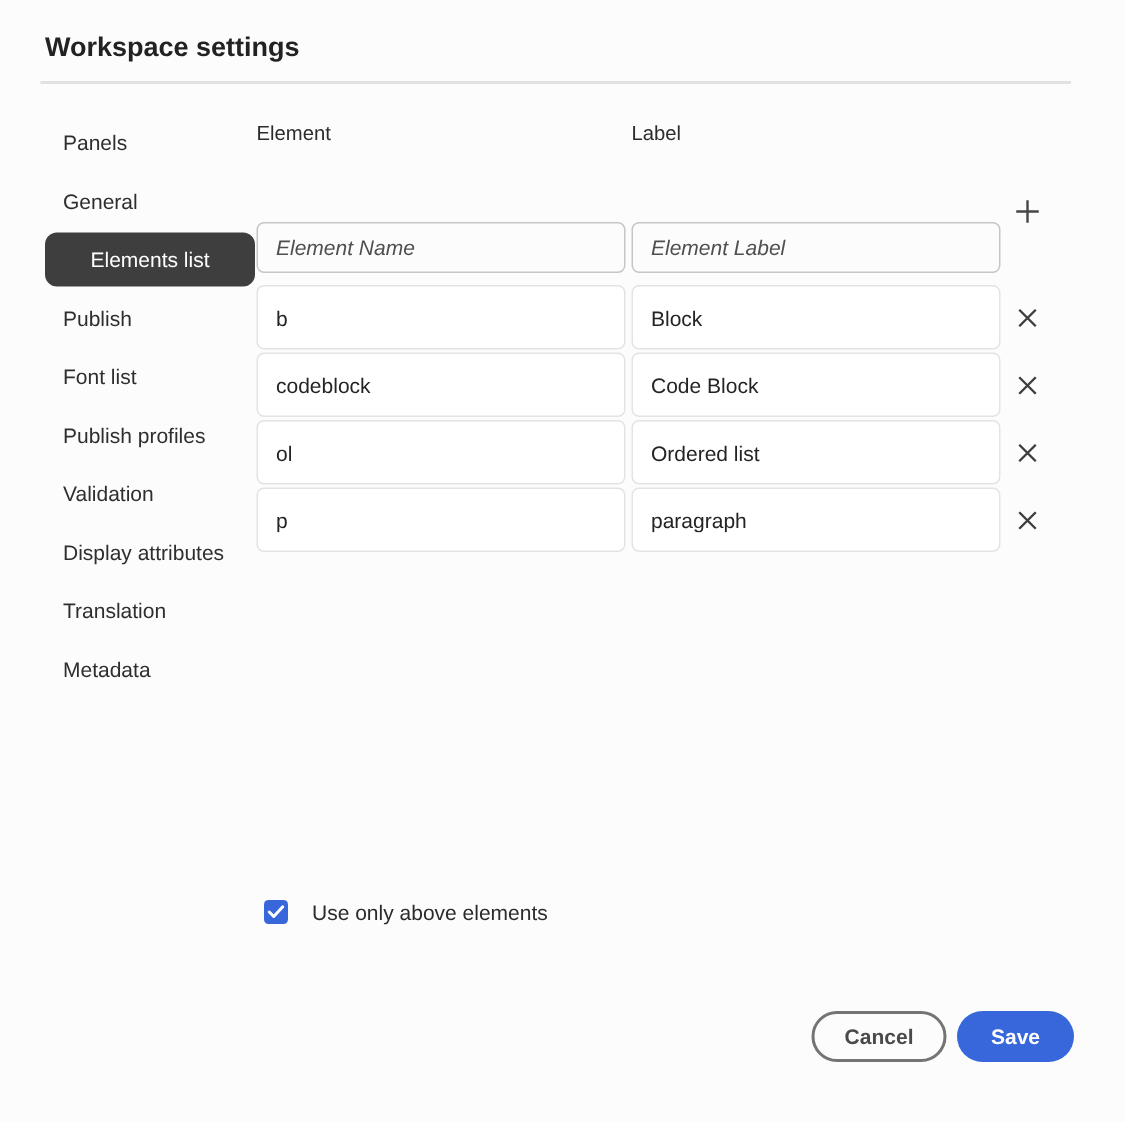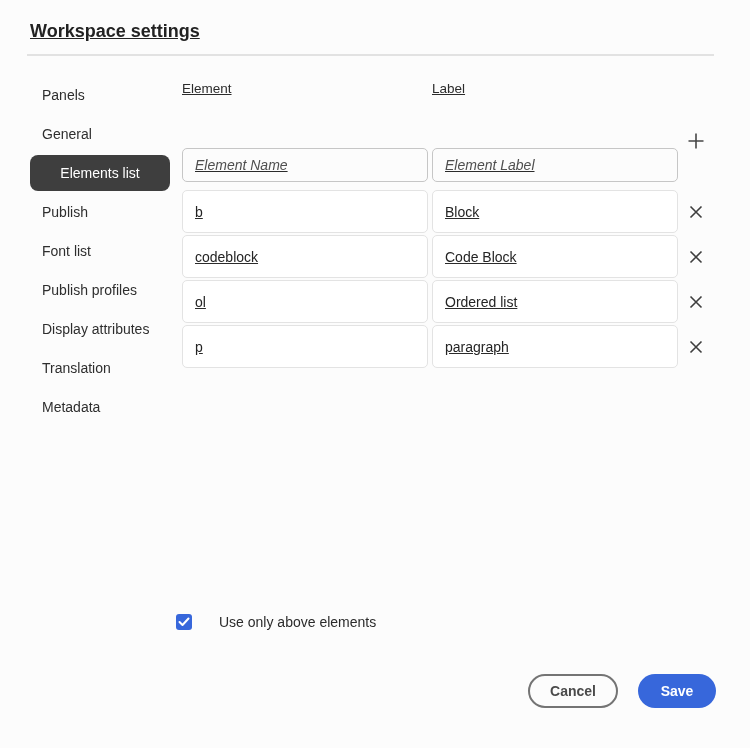--- a/index.html
+++ b/index.html
@@ -7,41 +7,41 @@
     width: 750px; height: 748px;
     font-family: "Liberation Sans", sans-serif;
     background: #fcfcfc;
     color: #2b2b2b;
     overflow: hidden;
   }
   .dialog { position: relative; width: 750px; height: 748px; background: #fcfcfc; }
 
   .dialog-title {
     position: absolute; left: 30px; top: 21px; margin: 0;
-    font-size: 18px; font-weight: 700; color: #222; text-decoration: underline;
+    font-size: 18px; font-weight: 700; color: #222;
   }
   .divider {
     position: absolute; left: 27px; right: 36px; top: 54px;
     height: 2px; background: #e2e2e2;
   }
 
   
   .sidebar { position: absolute; left: 30px; top: 77px; width: 140px; }
   .side-item {
     box-sizing: border-box;
     height: 36px; line-height: 36px;
     padding: 0 12px; margin-bottom: 3px;
     border-radius: 8px;
     font-size: 14px; color: #2e2e2e;
     white-space: nowrap; cursor: pointer;
   }
   .side-item.selected { background: #3e3e3e; color: #ffffff; text-align: center; }
 
   
-  .content { position: absolute; left: 182px; top: 81px; width: 534px; text-decoration: underline; }
+  .content { position: absolute; left: 171px; top: 81px; width: 534px; }
   .grid {
     display: grid;
     grid-template-columns: 246px 246px 28px;
     column-gap: 4px;
     align-items: center;
   }
   .headers { margin-bottom: 3px; }
   .headers span { font-size: 13.5px; color: #2c2c2c; line-height: 16px; }
 
   input { font-family: "Liberation Sans", sans-serif; outline: none; }
@@ -64,33 +64,33 @@
 
   .icon-btn {
     background: none; border: none; padding: 0;
     width: 28px; height: 28px;
     display: flex; align-items: center; justify-content: center;
     cursor: pointer;
   }
 
   
   .checkbox-row {
-    position: absolute; left: 176px; top: 614px;
-    display: flex; align-items: center; gap: 27px;
+    position: absolute; left: 176px; top: 600px;
+    display: flex; align-items: center; gap: 16px;
     font-size: 14px; color: #2b2b2b; cursor: pointer;
   }
   .checkbox {
     width: 16px; height: 16px; border-radius: 3px;
     background: var(--accent, #3767db);
     display: flex; align-items: center; justify-content: center;
     flex: 0 0 auto;
   }
 
   
-  .footer { position: absolute; top: 674px; right: 34px; display: flex; gap: 20px; align-items: center; }
+  .footer { position: absolute; top: 674px; right: 34px; display: flex; gap: 7px; align-items: center; }
   .btn {
     box-sizing: border-box; height: 34px; min-width: 78px;
     border-radius: 17px; padding: 0 20px;
     font-family: "Liberation Sans", sans-serif;
     font-size: 14px; font-weight: 700; cursor: pointer;
   }
   .btn.cancel { background: transparent; border: 2px solid #747474; color: #4a4a4a; }
   .btn.save { background: var(--accent, #3767db); border: none; color: #ffffff; }
 </style>
 </head>
@@ -101,20 +101,21 @@
   <h1 class="dialog-title">Workspace settings</h1>
   <div class="divider"></div>
 
   <nav class="sidebar" id="sidebar">
       <div class="side-item">Panels</div>
       <div class="side-item">General</div>
       <div class="side-item selected">Elements list</div>
       <div class="side-item">Publish</div>
       <div class="side-item">Font list</div>
       <div class="side-item">Publish profiles</div>
+      <div class="side-item">Validation</div>
       <div class="side-item">Display attributes</div>
       <div class="side-item">Translation</div>
       <div class="side-item">Metadata</div>
     </nav>
 
   <main class="content">
     <div class="grid headers">
       <span>Element</span>
       <span>Label</span>
       <span></span>

